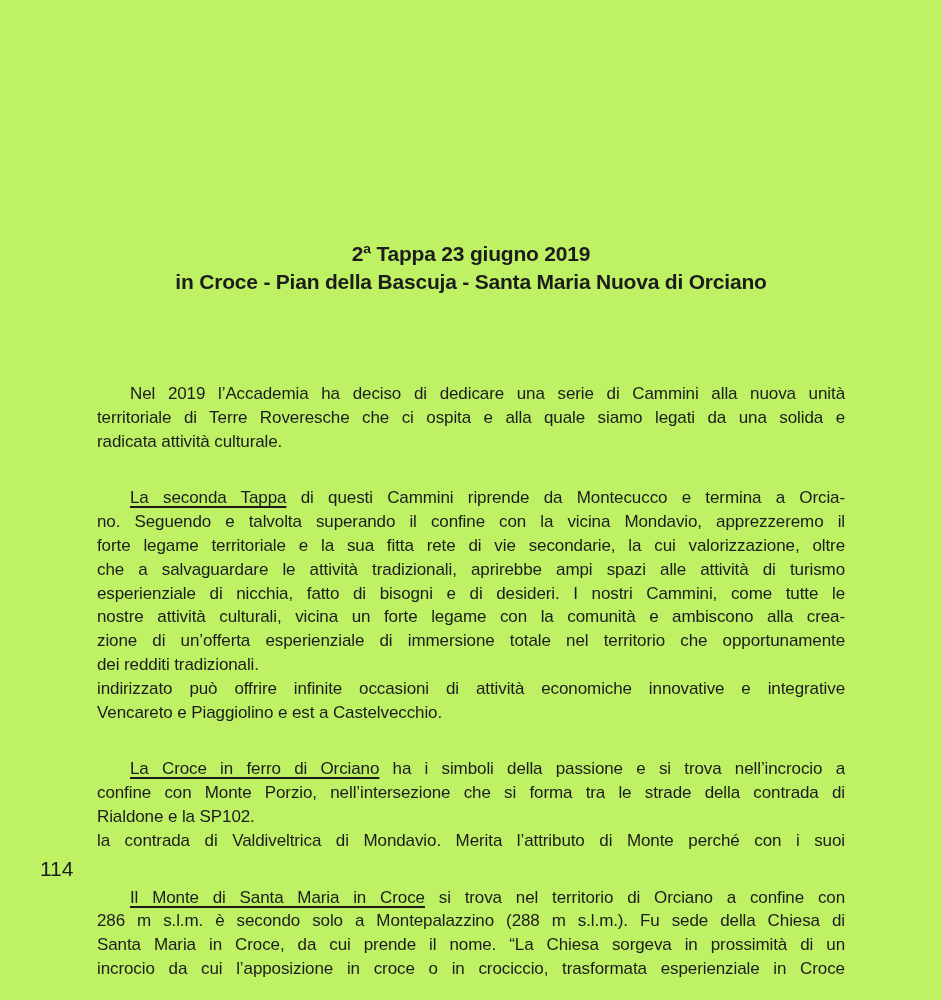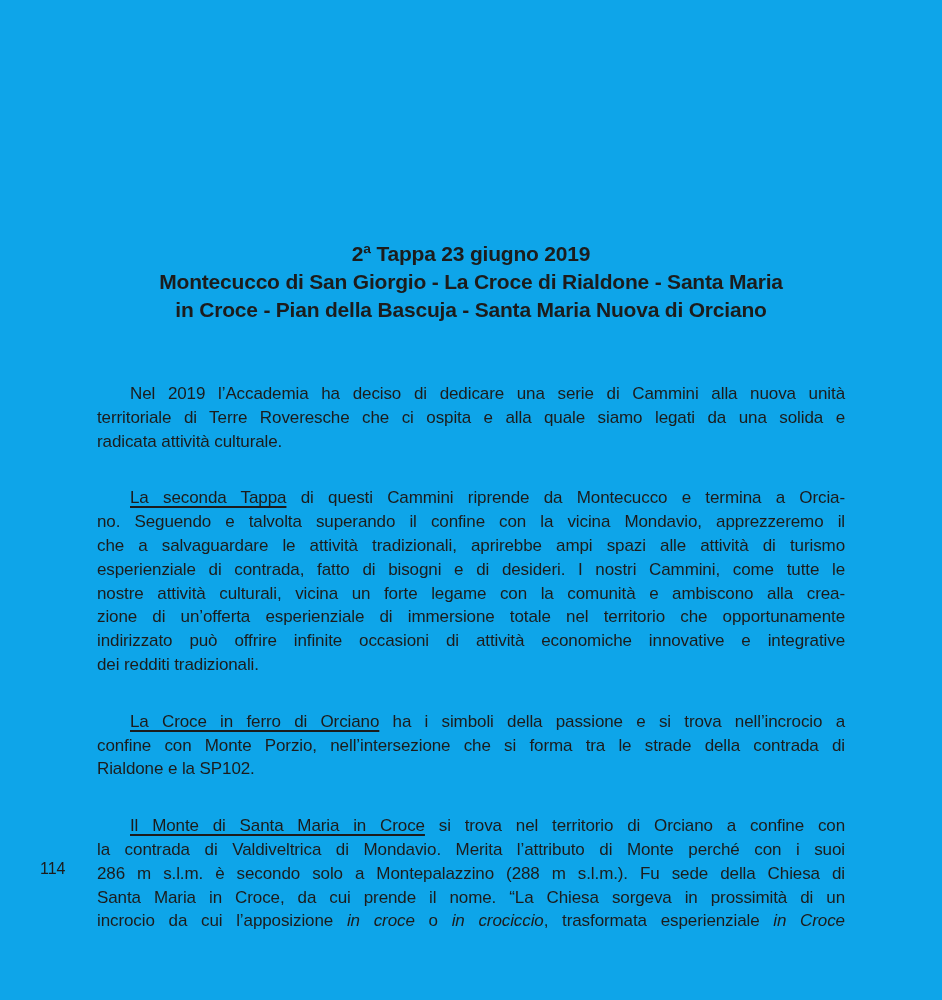--- a/index.html
+++ b/index.html
@@ -4,21 +4,21 @@
 <style>
   html, body {
     margin: 0;
     padding: 0;
     background: #ffffff;
   }
   .page {
     position: relative;
     width: 942px;
     height: 1000px;
-    background: #0ea5e9;
+    background: #bef264;
     font-family: "Liberation Sans", sans-serif;
     color: #1c1c1c;
     overflow: hidden;
   }
   .title-block {
     position: absolute;
     top: 240px;
     left: 97px;
     width: 748px;
     text-align: center;
@@ -48,59 +48,59 @@
     padding-left: 33px;
     margin-top: 33px;
   }
   .seg-b {
     font-weight: 400;
     text-decoration: underline;
     text-decoration-thickness: 2px;
     text-underline-offset: 3px;
   }
   .seg-i {
-    font-style: italic;
     margin-top: 12px;
   }
   .pagenum {
     position: absolute;
     left: 40px;
     top: 858px;
-    font-size: 16px;
+    font-size: 21px;
     line-height: 22px;
   }
 </style>
 </head>
 <body>
 
 <div class="page">
 
   <div class="title-block">
     <div>2ª Tappa 23 giugno 2019</div>
-    <div>Montecucco di San Giorgio - La Croce di Rialdone - Santa Maria</div>
     <div>in Croce - Pian della Bascuja - Santa Maria Nuova di Orciano</div>
   </div>
 
   <div class="text-block">
       <div class="line indent"><span>Nel 2019 l’Accademia ha deciso di dedicare una serie di Cammini alla nuova unità</span></div>
       <div class="line"><span>territoriale di Terre Roveresche che ci ospita e alla quale siamo legati da una solida e</span></div>
       <div class="line left"><span>radicata attività culturale.</span></div>
       <div class="line indent"><span class="seg-b">La seconda Tappa</span><span> di questi Cammini riprende da Montecucco e termina a Orcia-</span></div>
       <div class="line"><span>no. Seguendo e talvolta superando il confine con la vicina Mondavio, apprezzeremo il</span></div>
+      <div class="line"><span>forte legame territoriale e la sua fitta rete di vie secondarie, la cui valorizzazione, oltre</span></div>
       <div class="line"><span>che a salvaguardare le attività tradizionali, aprirebbe ampi spazi alle attività di turismo</span></div>
-      <div class="line"><span>esperienziale di contrada, fatto di bisogni e di desideri. I nostri Cammini, come tutte le</span></div>
+      <div class="line"><span>esperienziale di nicchia, fatto di bisogni e di desideri. I nostri Cammini, come tutte le</span></div>
       <div class="line"><span>nostre attività culturali, vicina un forte legame con la comunità e ambiscono alla crea-</span></div>
       <div class="line"><span>zione di un’offerta esperienziale di immersione totale nel territorio che opportunamente</span></div>
+      <div class="line left"><span>dei redditi tradizionali.</span></div>
       <div class="line"><span>indirizzato può offrire infinite occasioni di attività economiche innovative e integrative</span></div>
-      <div class="line left"><span>dei redditi tradizionali.</span></div>
+      <div class="line left"><span>Vencareto e Piaggiolino e est a Castelvecchio.</span></div>
       <div class="line indent"><span class="seg-b">La Croce in ferro di Orciano</span><span> ha i simboli della passione e si trova nell’incrocio a</span></div>
       <div class="line"><span>confine con Monte Porzio, nell’intersezione che si forma tra le strade della contrada di</span></div>
       <div class="line left"><span>Rialdone e la SP102.</span></div>
+      <div class="line"><span>la contrada di Valdiveltrica di Mondavio. Merita l’attributo di Monte perché con i suoi</span></div>
       <div class="line indent"><span class="seg-b">Il Monte di Santa Maria in Croce</span><span> si trova nel territorio di Orciano a confine con</span></div>
-      <div class="line"><span>la contrada di Valdiveltrica di Mondavio. Merita l’attributo di Monte perché con i suoi</span></div>
       <div class="line"><span>286 m s.l.m. è secondo solo a Montepalazzino (288 m s.l.m.). Fu sede della Chiesa di</span></div>
       <div class="line"><span>Santa Maria in Croce, da cui prende il nome. “La Chiesa sorgeva in prossimità di un</span></div>
       <div class="line"><span>incrocio da cui l’apposizione </span><span class="seg-i">in croce</span><span> o </span><span class="seg-i">in crociccio</span><span>, trasformata esperienziale </span><span class="seg-i">in Croce</span></div>
     </div>
 
   <div class="pagenum">114</div>
 
 </div>
 
 </body></html>

